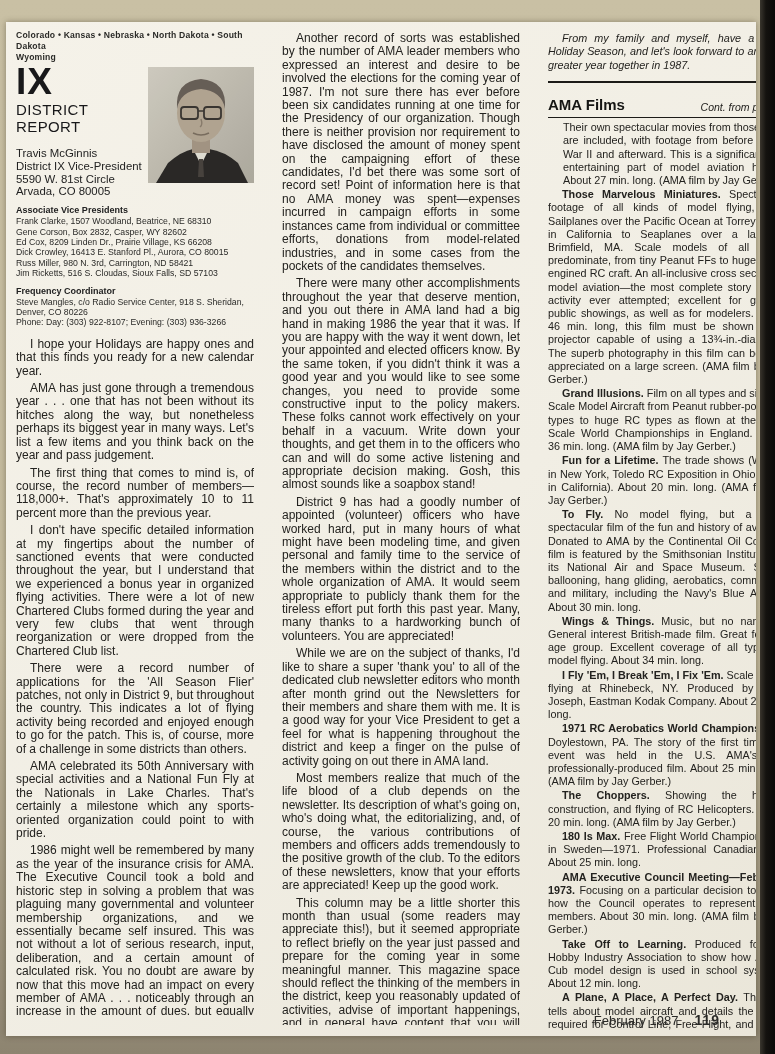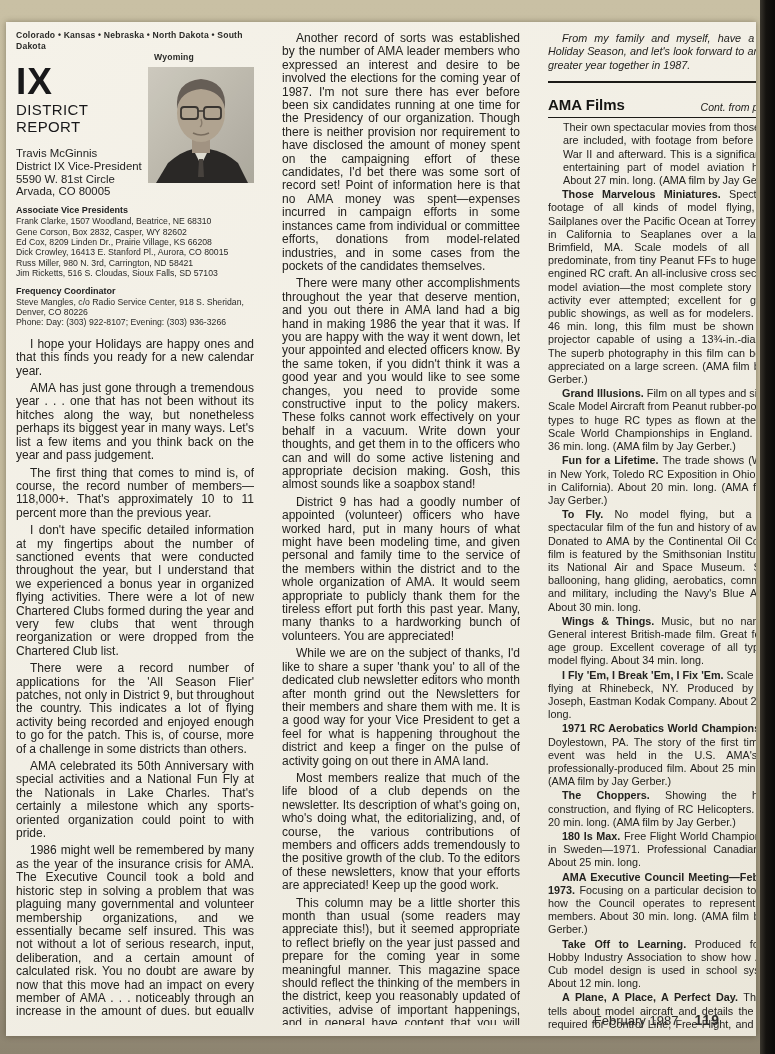--- a/index.html
+++ b/index.html
@@ -30,21 +30,21 @@
   .col{width:238px;overflow:hidden;}
   .col-1{height:985px;}
   .col-2{height:995px;}
   .col-3{height:1000px;}
 
   
   .states{
     font-size:8.6px;font-weight:bold;color:#2b2b28;letter-spacing:.2px;
     line-height:11px;text-align:left;
   }
-  .states .l2{text-align:right;display:block;margin-right:60px;}
+  .states .l2{text-align:left;display:block;margin-right:60px;}
   .mast-row{display:flex;margin-top:2px;}
   .mast-left{flex:1 1 auto;}
   .district-num{
     font-size:37px;font-weight:bold;color:#18181a;line-height:34px;
     letter-spacing:1px;
   }
   .district-title{
     font-size:15px;font-weight:normal;color:#18181a;letter-spacing:.4px;
     margin-top:2px;
   }

